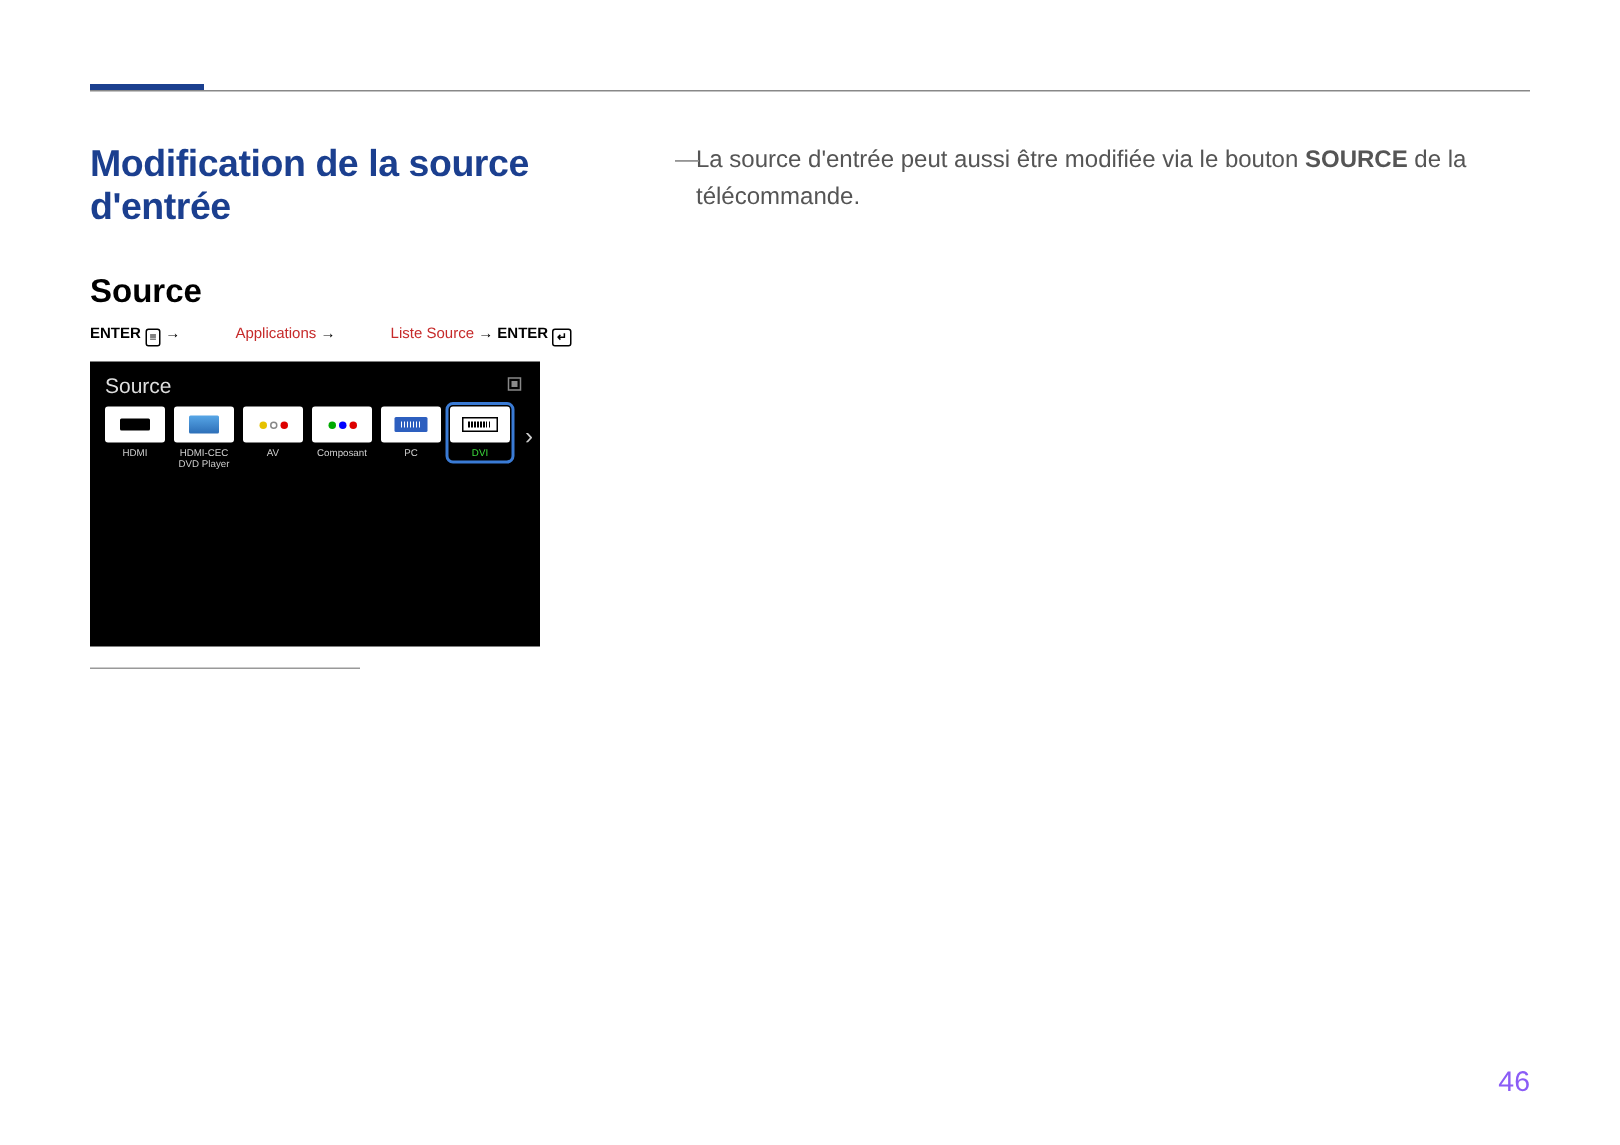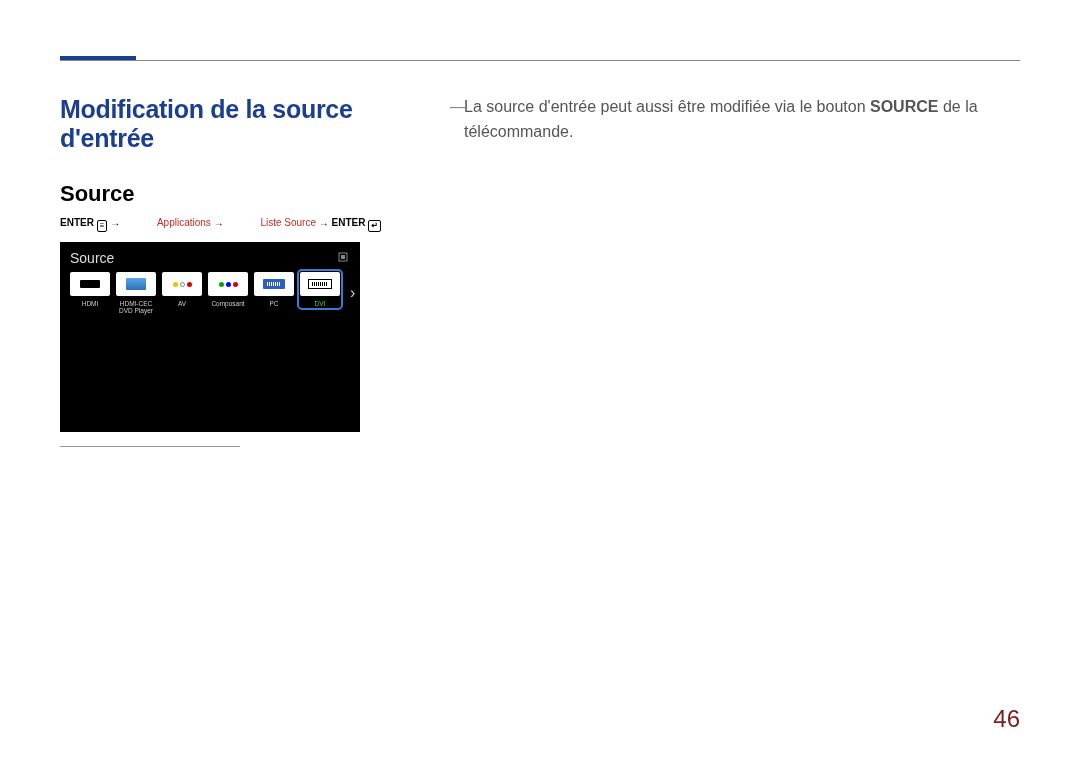--- a/index.html
+++ b/index.html
@@ -148,22 +148,22 @@
     left: -14px;
     top: 0;
     color: #888;
   }
   .bold { font-weight: 700; }
 
   .page-number {
     position: absolute;
     bottom: 30px;
     right: 60px;
-    font-size: 24px;
-    color: #7f1d1d;
+    font-size: 19px;
+    color: #8b5cf6;
   }
 
   .menu-glyph, .enter-glyph {
     display:inline-block;
     border:1px solid #000;
     font-size:8px;
     line-height:1;
     padding:1px 2px;
     vertical-align:middle;
     border-radius:2px;

